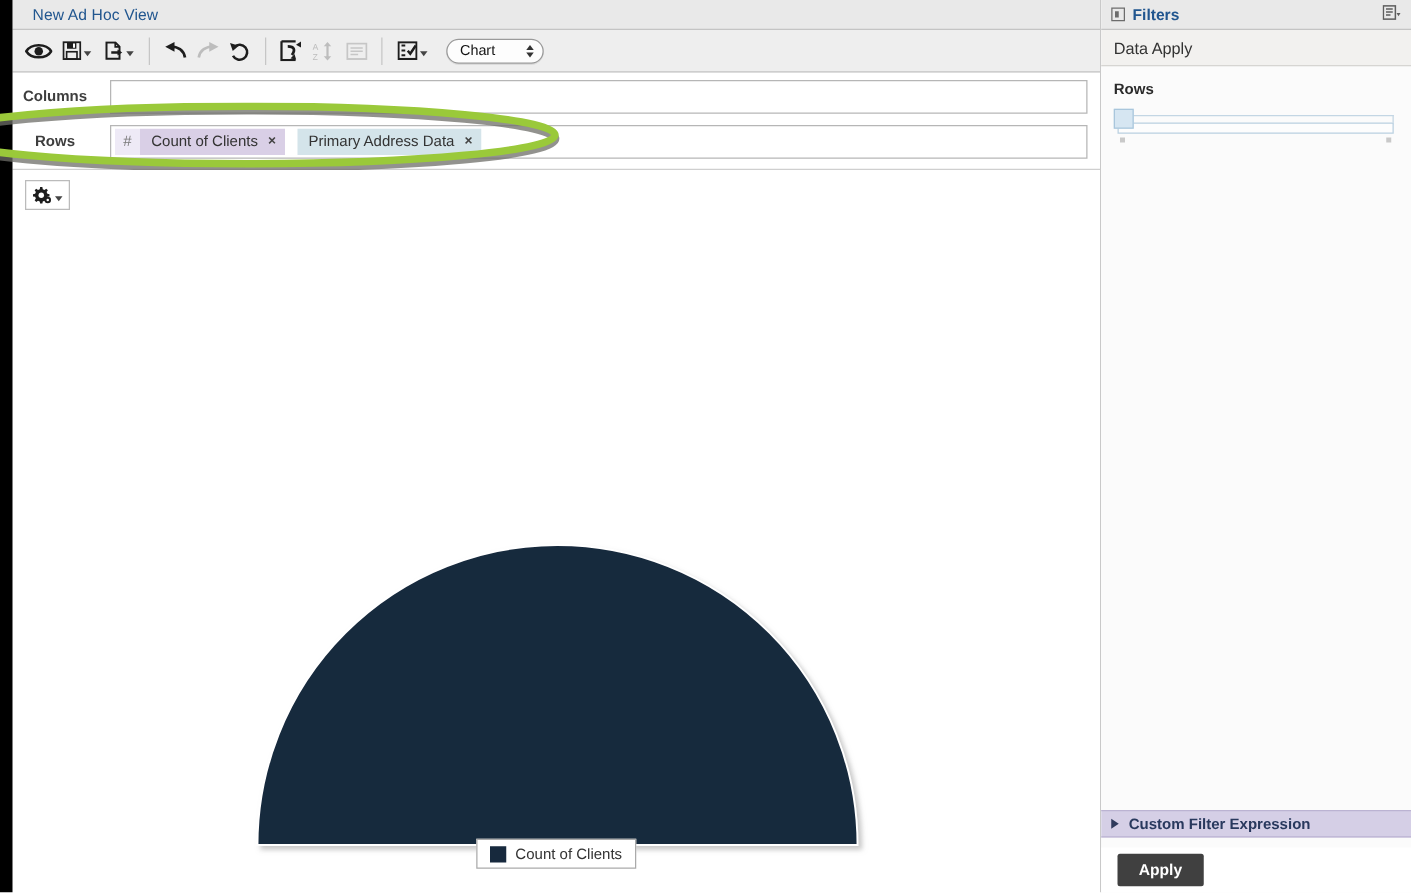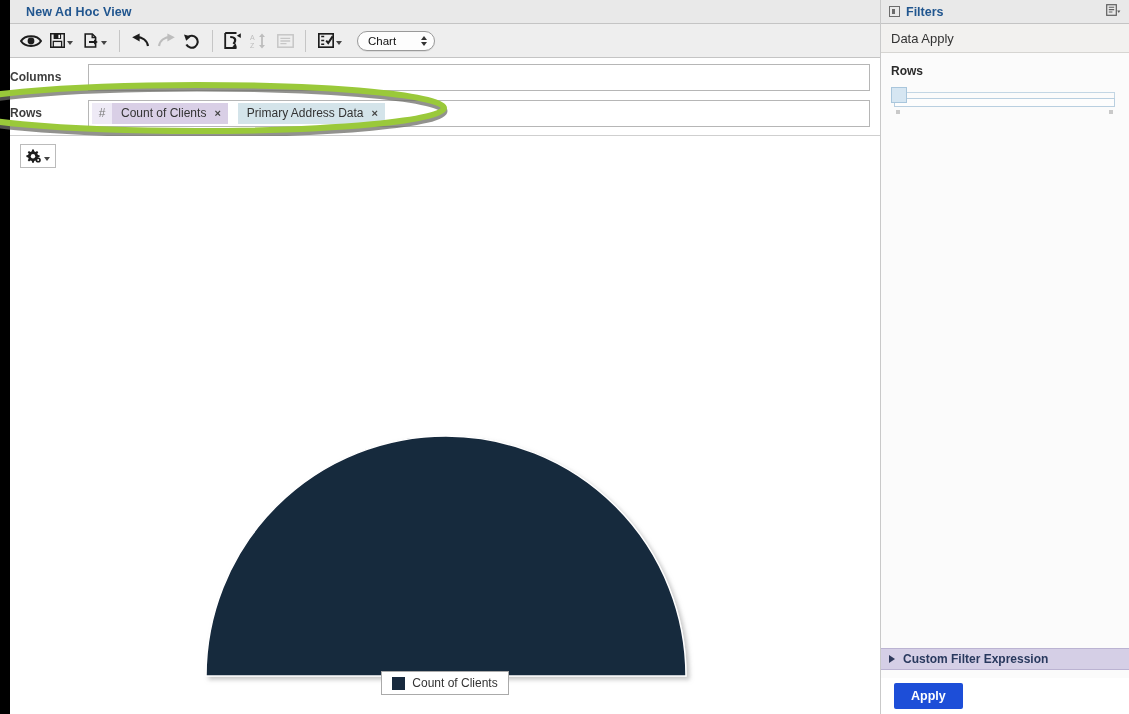--- a/index.html
+++ b/index.html
@@ -41,21 +41,21 @@
     height: 24px;
     background: #e9e9e9;
     border-bottom: 1px solid #c4c4c4;
     display: flex;
     align-items: center;
     padding-left: 16px;
     box-sizing: border-box;
   }
   #titlebar .apptitle {
     color: #21568f;
-    font-weight: bold;
+    font-weight: normal;
     font-size: 12.5px;
     letter-spacing: .1px;
   }
 
   
   #toolbar {
     height: 34px;
     background: #eeeeee;
     border-bottom: 1px solid #c4c4c4;
     display: flex;
@@ -119,21 +119,21 @@
     display: flex;
     align-items: center;
     height: 30px;
     padding: 0 10px 0 0;
     box-sizing: border-box;
   }
   #zone-columns { margin-top: 4px; }
   #zone-rows { margin-top: 6px; }
   .zone-label {
     width: 78px;
-    text-align: left;
+    text-align: center;
     padding-right: 10px;
     font-weight: bold;
     font-size: 12px;
     color: #3e3e3e;
     box-sizing: border-box;
   }
   .zone-box {
     flex: 1;
     height: 27px;
     background: #ffffff;
@@ -357,21 +357,21 @@
     position: absolute;
     left: 0; right: 0; bottom: 0;
     height: 36px;
     background: #ffffff;
     display: flex;
     align-items: center;
     padding-left: 13px;
     box-sizing: border-box;
   }
   #apply-button {
-    background: #1d4ed8;
+    background: #404040;
     color: #ffffff;
     font-weight: bold;
     font-size: 12.5px;
     border: none;
     border-radius: 2px;
     padding: 6px 17px;
     font-family: "Liberation Sans", sans-serif;
     cursor: pointer;
   }
 

